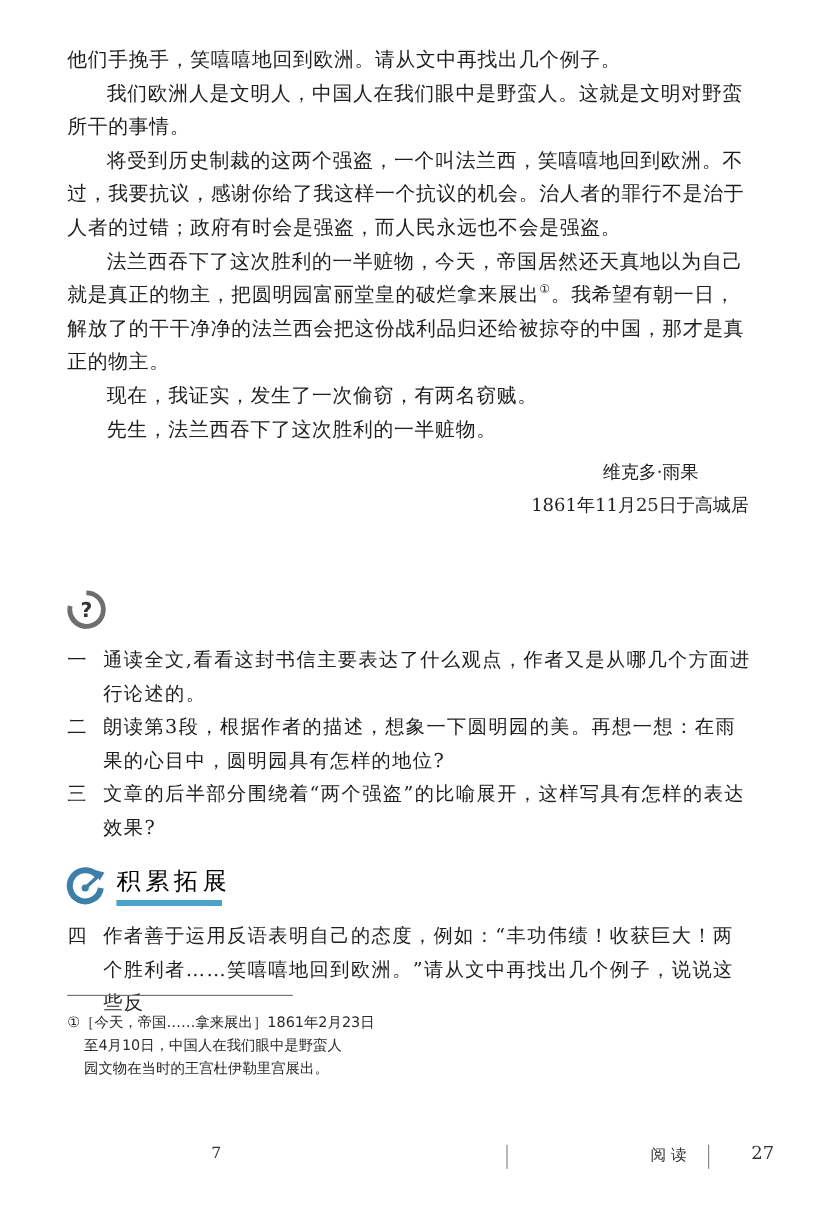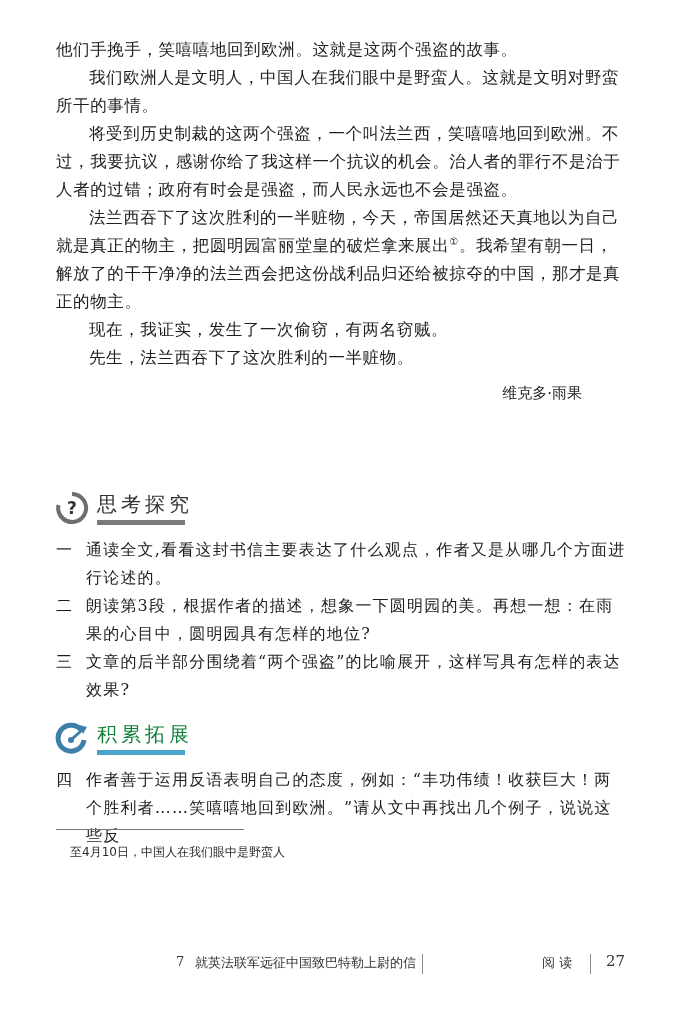--- a/index.html
+++ b/index.html
@@ -62,40 +62,37 @@
   }
   .footer span { position: absolute; top: 2px; }
   .vbar { position: absolute; width: 1px; background: #888; height: 20px; top: 2px; }
 </style>
 </head>
 <body>
 
 <div class="page">
 
   <div class="body-text" style="top:36px;">
-    <p class="p">他们手挽手，笑嘻嘻地回到欧洲。这就是这两个强盗的故事。</p>
+    <p class="p">他们手挽手，笑嘻嘻地回到欧洲。请从文中再找出几个例子。</p>
     <p class="p indent">我们欧洲人是文明人，中国人在我们眼中是野蛮人。这就是文明对野蛮所干的事情。</p>
     <p class="p indent">将受到历史制裁的这两个强盗，一个叫法兰西，笑嘻嘻地回到欧洲。不过，我要抗议，感谢你给了我这样一个抗议的机会。治人者的罪行不是治于人者的过错；政府有时会是强盗，而人民永远也不会是强盗。</p>
     <p class="p indent"><span>法兰西吞下了这次胜利的一半赃物，今天，帝国居然还天真地以为自己就是真正的物主，把圆明园富丽堂皇的破烂拿来展出</span><span class="sup">①</span><span>。我希望有朝一日，解放了的干干净净的法兰西会把这份战利品归还给被掠夺的中国，那才是真正的物主。</span></p>
     <p class="p indent">现在，我证实，发生了一次偷窃，有两名窃贼。</p>
     <p class="p indent">先生，法兰西吞下了这次胜利的一半赃物。</p>
   </div>
 
   <div class="sign" style="top:384px; right:104px;">维克多·雨果</div>
+  <div class="sign" style="top:412px;">1861年11月25日于高城居</div>
 
   <div class="section-head" style="top:488px;">
     <svg class="sec-icon" viewBox="0 0 34 34">
       <path d="M17 3 A14 14 0 1 1 5 24" fill="none" stroke="#6e6e6e" stroke-width="4"></path>
       <path d="M17 31 A14 14 0 0 1 3.5 14" fill="none" stroke="#6e6e6e" stroke-width="4" stroke-dasharray="0"></path>
       <text x="17" y="23" text-anchor="middle" font-size="17" font-weight="bold" fill="#333" font-family="DejaVu Sans, sans-serif">?</text>
     </svg>
-    <div class="sec-title-wrap">
-      <span class="sec-title" style="color:#333;">思考探究</span>
-      <div class="sec-bar" style="background:#7a7a7a;"></div>
-    </div>
   </div>
 
   <div class="q-list" style="top:536px;">
     <div class="q-item">
       <span class="q-num">一</span>
       <span class="q-text">通读全文,看看这封书信主要表达了什么观点，作者又是从哪几个方面进行论述的。</span>
     </div>
     <div class="q-item">
       <span class="q-num">二</span>
       <span class="q-text">朗读第3段，根据作者的描述，想象一下圆明园的美。再想一想：在雨果的心目中，圆明园具有怎样的地位?</span>
@@ -107,39 +104,40 @@
   </div>
 
   <div class="section-head" style="top:718px;">
     <svg class="sec-icon" viewBox="0 0 34 34">
       <path d="M27 10 A13 13 0 1 0 29 19" fill="none" stroke="#3d7fa8" stroke-width="5"></path>
       <line x1="16" y1="19" x2="27" y2="9" stroke="#3d7fa8" stroke-width="3"></line>
       <polygon points="24,4 32,6 28,13" fill="#3d7fa8"></polygon>
       <circle cx="16" cy="19" r="3" fill="#3d7fa8"></circle>
     </svg>
     <div class="sec-title-wrap">
-      <span class="sec-title" style="color:#15803d;">积累拓展</span>
+      <span class="sec-title" style="color:#000000;">积累拓展</span>
       <div class="sec-bar" style="background:#4aa3c8;"></div>
     </div>
   </div>
 
   <div class="q-list" style="top:766px;">
     <div class="q-item">
       <span class="q-num">四</span>
       <span class="q-text">作者善于运用反语表明自己的态度，例如：“丰功伟绩！收获巨大！两个胜利者……笑嘻嘻地回到欧洲。”请从文中再找出几个例子，说说这些反</span>
     </div>
   </div>
 
   <div class="fn-rule"></div>
   <div class="footnote">
+    <span class="fn-line"><span>①</span><span>［今天，帝国……拿来展出］1861年2月23日</span></span>
     <span class="fn-line fn-indent">至4月10日，中国人在我们眼中是野蛮人</span>
+    <span class="fn-line fn-indent">园文物在当时的王宫杜伊勒里宫展出。</span>
   </div>
 
   <div class="footer">
     <span style="left:176px;">7</span>
-    <span style="left:195px;">就英法联军远征中国致巴特勒上尉的信</span>
     <div class="vbar" style="left:422px;"></div>
     <span style="left:542px;">阅 读</span>
     <div class="vbar" style="left:590px;"></div>
-    <span style="left:606px; font-size:15px; top:0;">27</span>
+    <span style="left:626px; font-size:15px; top:0;">27</span>
   </div>
 
 </div>
 
 </body></html>

